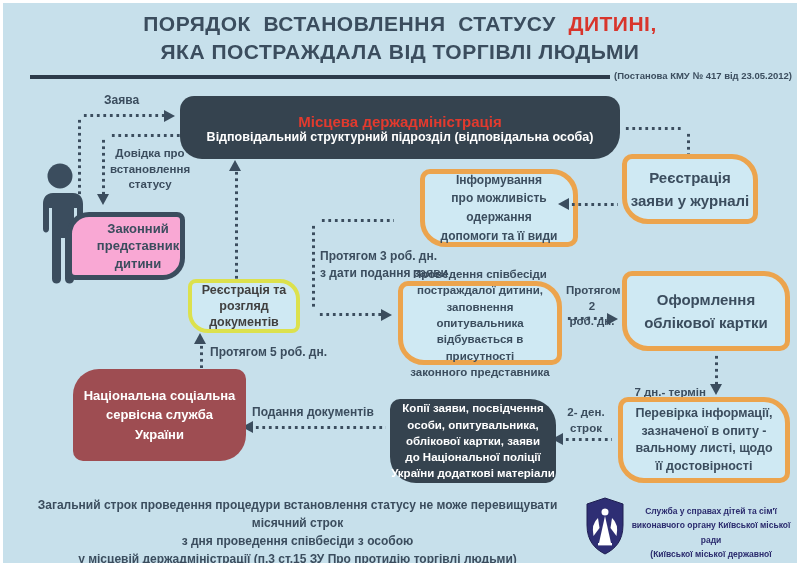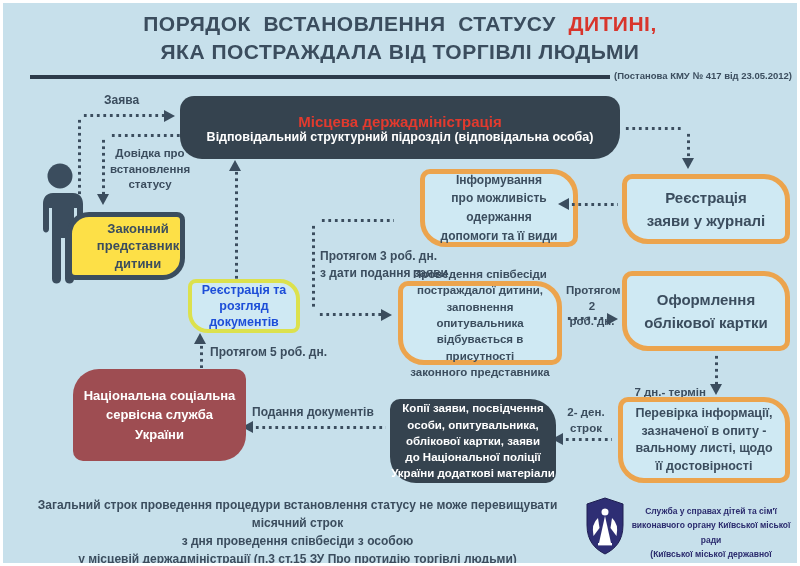--- a/index.html
+++ b/index.html
@@ -14,22 +14,22 @@
   .ttl{width:100%;text-align:center;font-weight:bold;font-size:21px;letter-spacing:.5px;color:#3b4d5e;white-space:pre-wrap;}
   .ttl .accent{color:#d8352c;}
   .divider{background:#2c3b4a;height:4px;}
   .ref{font-size:9.5px;font-weight:bold;color:#3b4d5e;text-align:right;}
   .box{display:flex;flex-direction:column;align-items:center;justify-content:center;
        text-align:center;font-weight:bold;white-space:pre-line;box-sizing:border-box;}
   .box-orange{background:#cfe9f3;border:5px solid #eca44d;border-radius:10px 26px 10px 26px;color:#3b4d5e;}
   .box-dark{background:#35434f;color:#ffffff;border-radius:10px 26px 10px 26px;}
   .box-darkwide{background:#35434f;color:#ffffff;border-radius:14px 14px 26px 22px;}
   .box-red{background:#9e4d52;color:#ffffff;border-radius:26px 10px 26px 10px;}
-  .box-yellow{background:#cfe9f3;border:4px solid #dce14d;border-radius:8px 20px 8px 20px;color:#1d4ed8;}
-  .box-white{background:#fde047;border:5px solid #3b4d5e;border-radius:22px 8px 22px 8px;color:#3b4d5e;}
+  .box-yellow{background:#cfe9f3;border:4px solid #dce14d;border-radius:8px 20px 8px 20px;color:#404040;}
+  .box-white{background:#f9a8d4;border:5px solid #3b4d5e;border-radius:22px 8px 22px 8px;color:#3b4d5e;}
   .lbl{position:absolute;font-weight:bold;color:#3b4d5e;white-space:pre-line;}
   .dh{position:absolute;height:5px;
       background-image:radial-gradient(circle,#3b4d5e 1.5px,transparent 1.7px);
       background-size:6.5px 5px;background-repeat:repeat-x;}
   .dv{position:absolute;width:5px;
       background-image:radial-gradient(circle,#3b4d5e 1.5px,transparent 1.7px);
       background-size:5px 6.5px;background-repeat:repeat-y;}
   .ar{position:absolute;width:0;height:0;}
   .ar-r{border-top:6px solid transparent;border-bottom:6px solid transparent;border-left:11px solid #3b4d5e;}
   .ar-l{border-top:6px solid transparent;border-bottom:6px solid transparent;border-right:11px solid #3b4d5e;}
@@ -79,21 +79,21 @@
 встановлення
 статусу</div>
 
   <div class="dv" style="left:234px;top:170px;height:110px;"></div>
   <div class="ar ar-u" style="left:229px;top:160px;"></div>
 
   <div class="dh" style="left:624px;top:126px;width:60px;"></div>
   <div class="dv" style="left:686px;top:132px;height:28px;"></div>
   <div class="ar ar-d" style="left:682px;top:158px;"></div>
 
-  <div class="abs box box-orange" style="left:622px;top:174px;width:168px;height:70px;font-size:15px;line-height:1.55;">Реєстрація
+  <div class="abs box box-orange" style="left:622px;top:154px;width:136px;height:70px;font-size:15px;line-height:1.55;">Реєстрація
 заяви у журналі</div>
 
   <div class="abs box box-orange" style="left:420px;top:169px;width:158px;height:78px;font-size:12px;line-height:1.55;">Інформування
 про можливість одержання
 допомоги та її види</div>
 
   <div class="dh" style="left:570px;top:202px;width:48px;"></div>
   <div class="ar ar-l" style="left:558px;top:198px;"></div>
 
   <div class="dh" style="left:320px;top:218px;width:74px;"></div>

